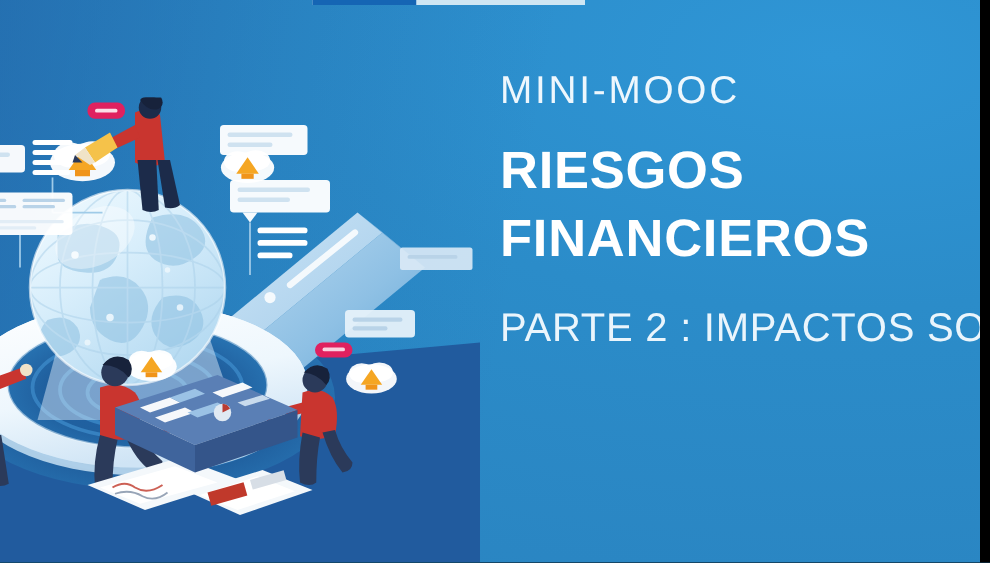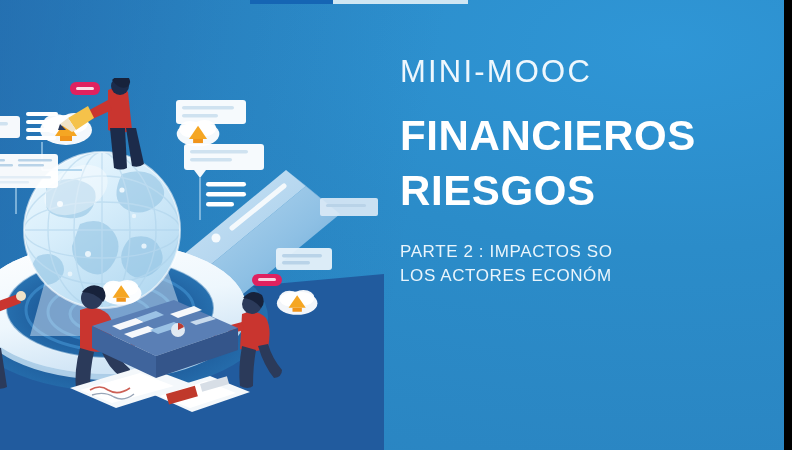--- a/index.html
+++ b/index.html
@@ -84,21 +84,21 @@
     font-size: 42px;
     font-weight: 700;
     letter-spacing: 0.6px;
     line-height: 1.30;
     white-space: nowrap;
   }
   .maintitle div { white-space: nowrap; }
   .subtitle {
     margin-top: 22px;
     color: #eaf5fc;
-    font-size: 17px;
+    font-size: 32px;
     font-weight: 400;
     letter-spacing: 0.6px;
     line-height: 1.38;
     white-space: nowrap;
   }
   .subtitle div { white-space: nowrap; }
 </style>
 </head>
 <body>
 
@@ -404,24 +404,23 @@
 
       </g>
     </svg>
   </div>
 
   <div class="textblock">
 
     <div class="eyebrow">MINI-MOOC</div>
 
     <div class="maintitle">
+      <div>RIESGOS</div>
       <div>FINANCIEROS</div>
-      <div>RIESGOS</div>
     </div>
 
     <div class="subtitle">
       <div>PARTE 2 : IMPACTOS SO</div>
-      <div>LOS ACTORES ECONÓM</div>
     </div>
 
   </div>
 
 </div>
 
 </body></html>

